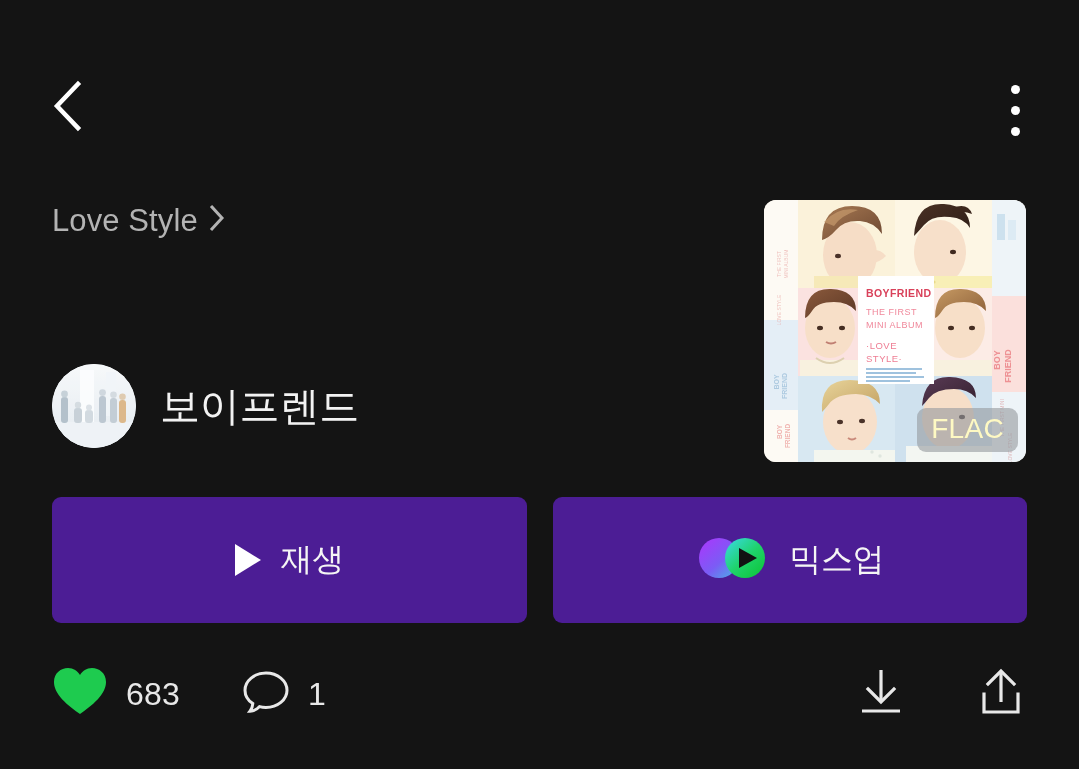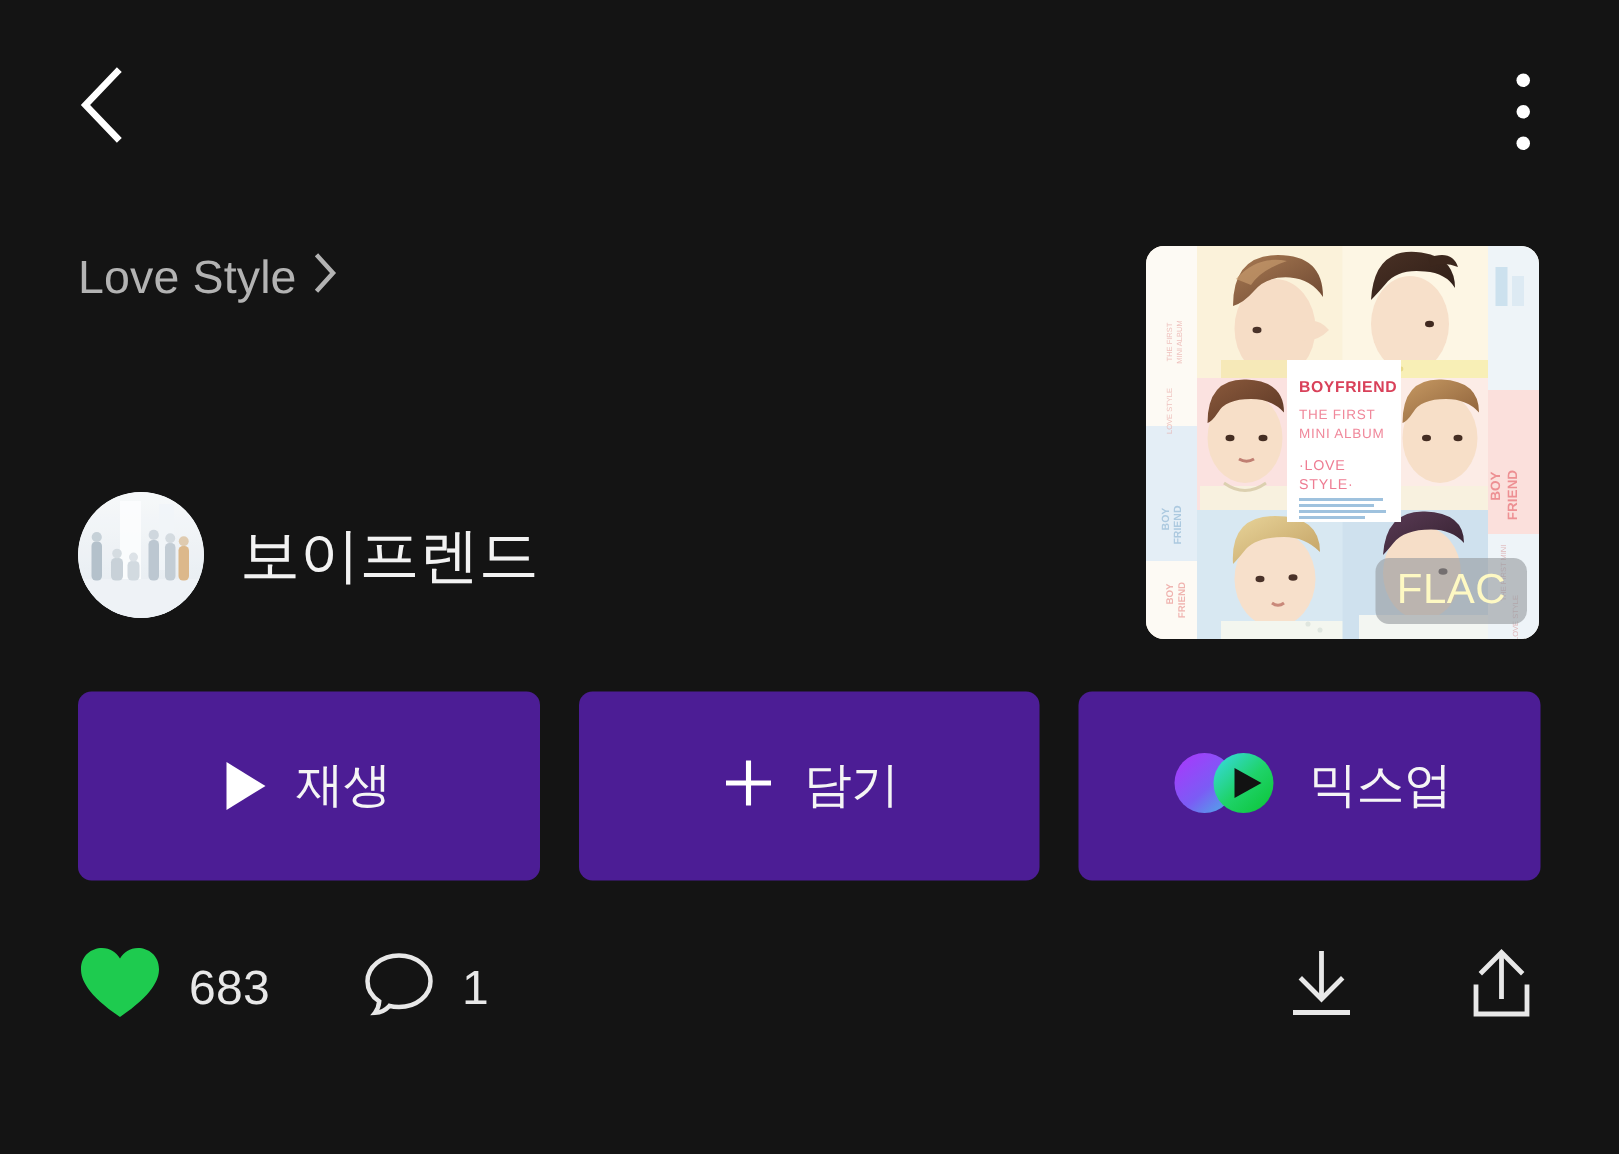--- a/index.html
+++ b/index.html
@@ -2,21 +2,21 @@
 <html><head>
 <meta charset="utf-8">
 <style>
   * { box-sizing: border-box; margin: 0; padding: 0; }
   html, body {
     width: 1079px; height: 769px;
     background: #141414;
     font-family: "Liberation Sans", sans-serif;
     overflow: hidden;
   }
-  .screen { position: relative; width: 1079px; height: 637px; background: #141414; }
+  .screen { position: relative; width: 1079px; height: 637px; background: #141414; margin-top: 36px; }
 
   
   .topbar {
     position: absolute; left: 0; top: 0; width: 1079px; height: 130px;
   }
   .back-btn {
     position: absolute; left: 38px; top: 40px; width: 60px; height: 60px;
     display: flex; align-items: center; justify-content: center; cursor: pointer;
   }
   .back-btn svg { display: block; }
@@ -312,29 +312,20 @@
     <div class="flac-badge">FLAC</div>
   </div>
 
   <div class="actions">
 
     <div class="action-btn">
       <span class="play-tri"></span>
       <span class="action-label">재생</span>
     </div>
 
-    <div class="action-btn">
-      <span class="plus-ico">
-        <svg width="38" height="38" viewBox="0 0 38 38">
-          <line x1="19" y1="4" x2="19" y2="34" stroke="#ffffff" stroke-width="3.4"></line>
-          <line x1="4" y1="19" x2="34" y2="19" stroke="#ffffff" stroke-width="3.4"></line>
-        </svg>
-      </span>
-      <span class="action-label">담기</span>
-    </div>
 
     <div class="action-btn">
       <span class="mix-ico">
         <svg width="76" height="48" viewBox="0 0 76 48">
           <defs>
             <linearGradient id="gL" x1="0.15" y1="0.1" x2="0.9" y2="0.95">
               <stop offset="0%" stop-color="#a23dfb"></stop>
               <stop offset="55%" stop-color="#7b5cf5"></stop>
               <stop offset="100%" stop-color="#4fa8e8"></stop>
             </linearGradient>

